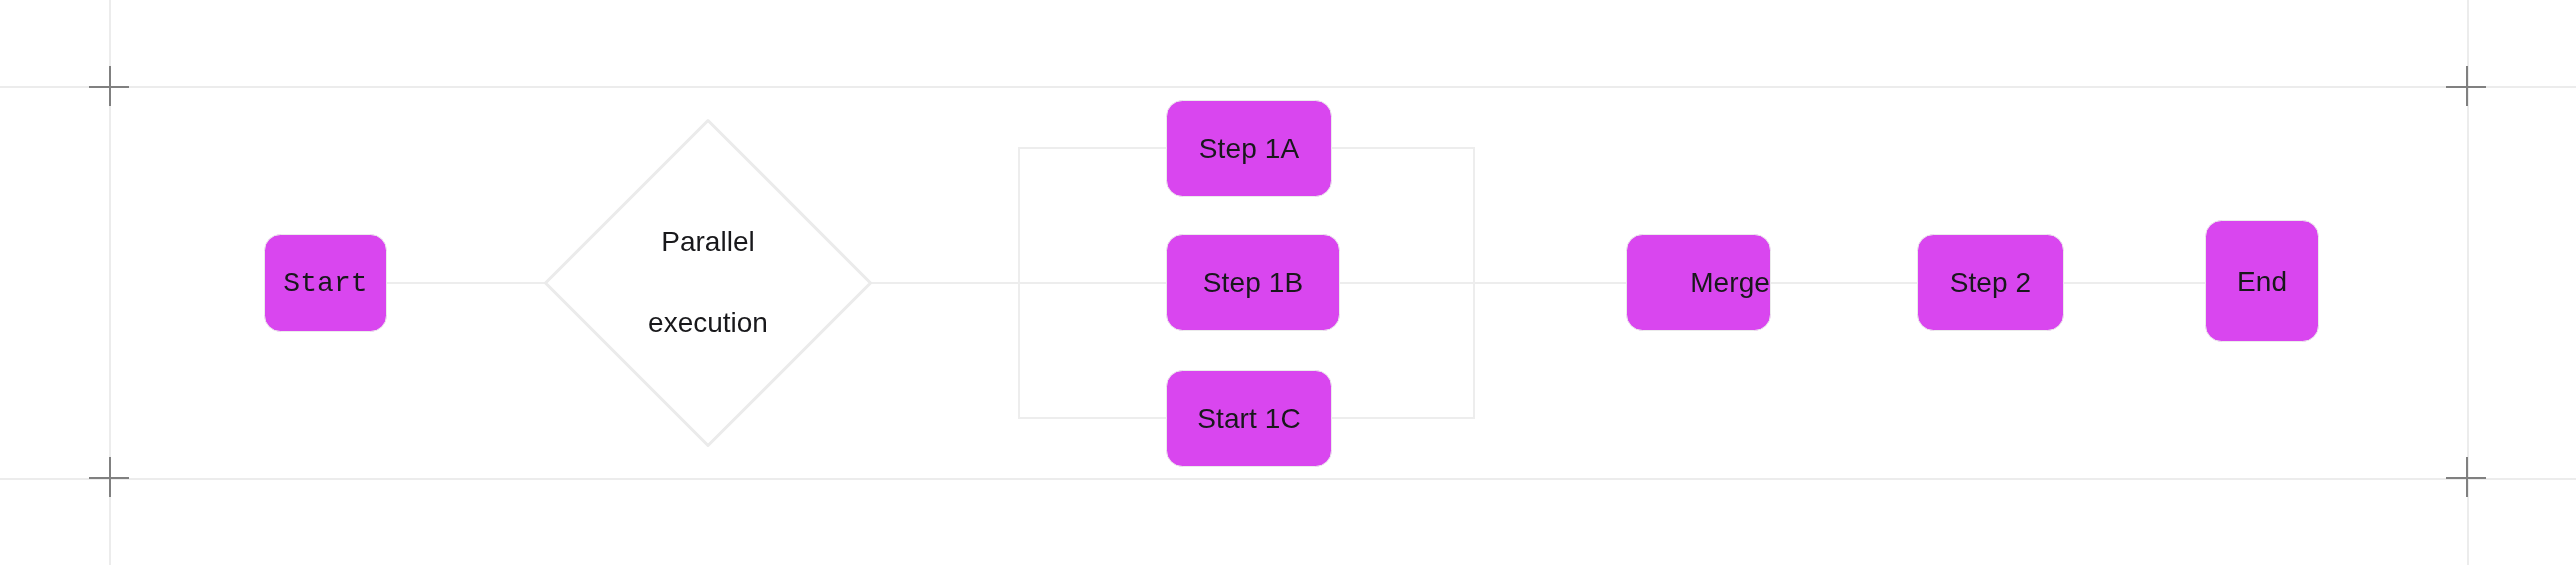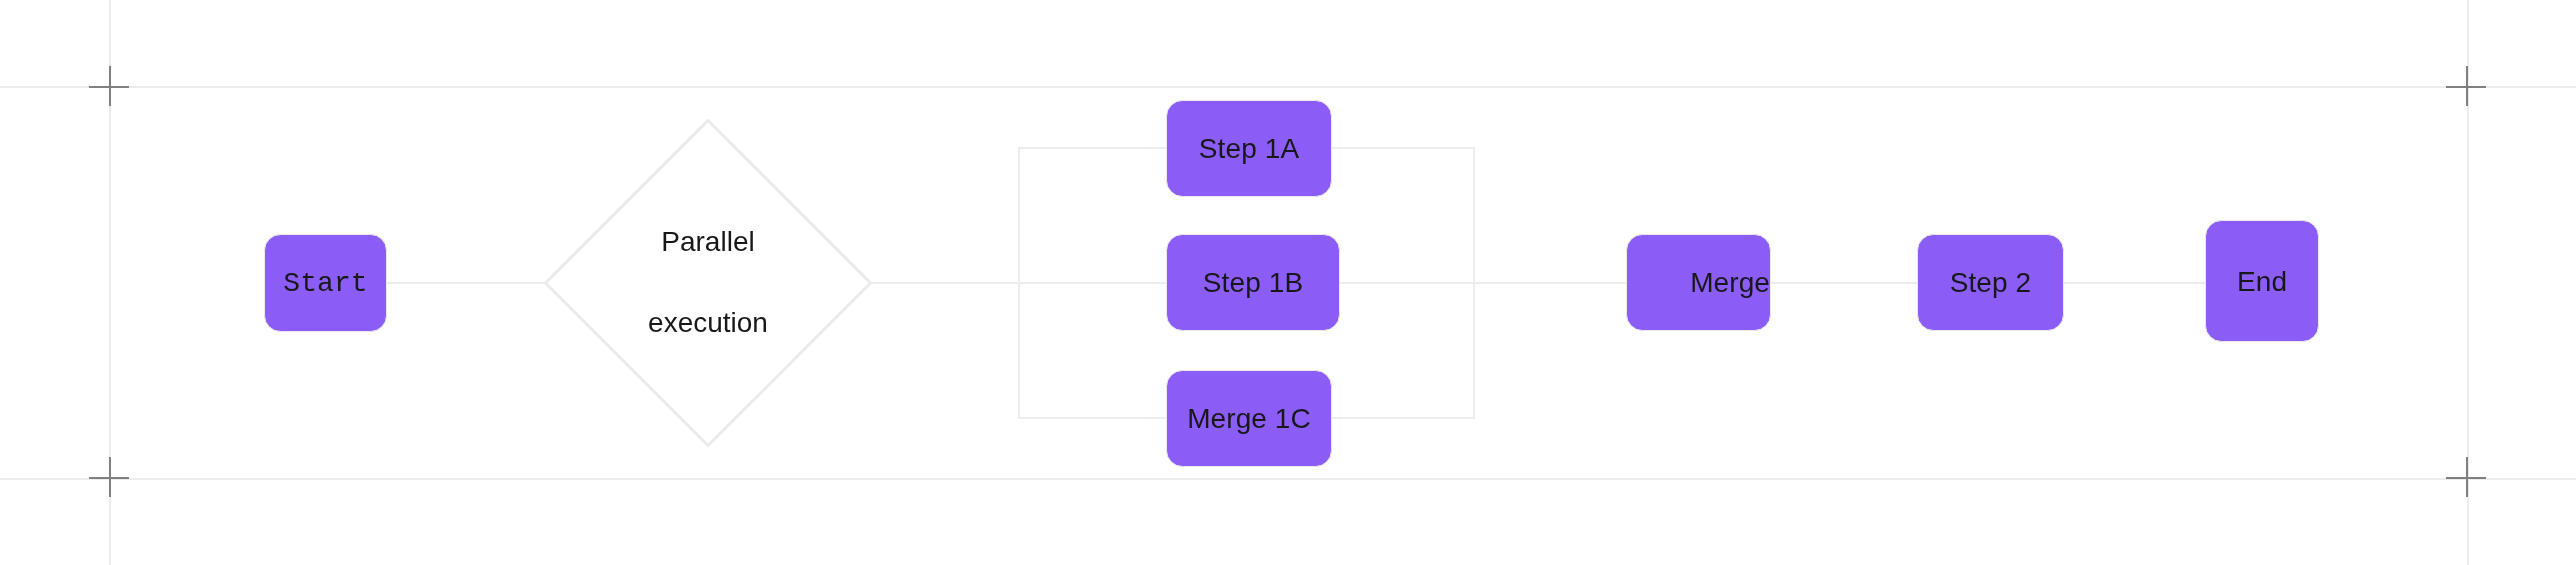--- a/index.html
+++ b/index.html
@@ -64,21 +64,21 @@
     position: absolute;
     background: #ededed;
   }
   .edge-h { height: 1.5px; }
   .edge-v { width: 1.5px; }
 
   
   .node {
     position: absolute;
     box-sizing: border-box;
-    background: #8b5cf6;
+    background: #d946ef;
     border: 1.5px solid #ebebeb;
     border-radius: 16.5px;
     display: flex;
     align-items: center;
     justify-content: center;
     color: #18181b;
     font-size: 28px;
     line-height: 1.25;
     letter-spacing: 0.1px;
     white-space: nowrap;
@@ -166,21 +166,21 @@
 
     <div class="node" style="left:1166px; top:100px; width:166px; height:97px;">
       <span>Step 1A</span>
     </div>
 
     <div class="node" style="left:1166px; top:234px; width:174px; height:97px;">
       <span>Step 1B</span>
     </div>
 
     <div class="node" style="left:1166px; top:370px; width:166px; height:97px;">
-      <span>Merge 1C</span>
+      <span>Start 1C</span>
     </div>
 
     <div class="node" style="left:1626px; top:234px; width:145px; height:97px;justify-content:flex-end;">
       <span>Merge</span>
     </div>
 
     <div class="node" style="left:1917px; top:234px; width:147px; height:97px;justify-content:center;">
       <span>Step 2</span>
     </div>
 

